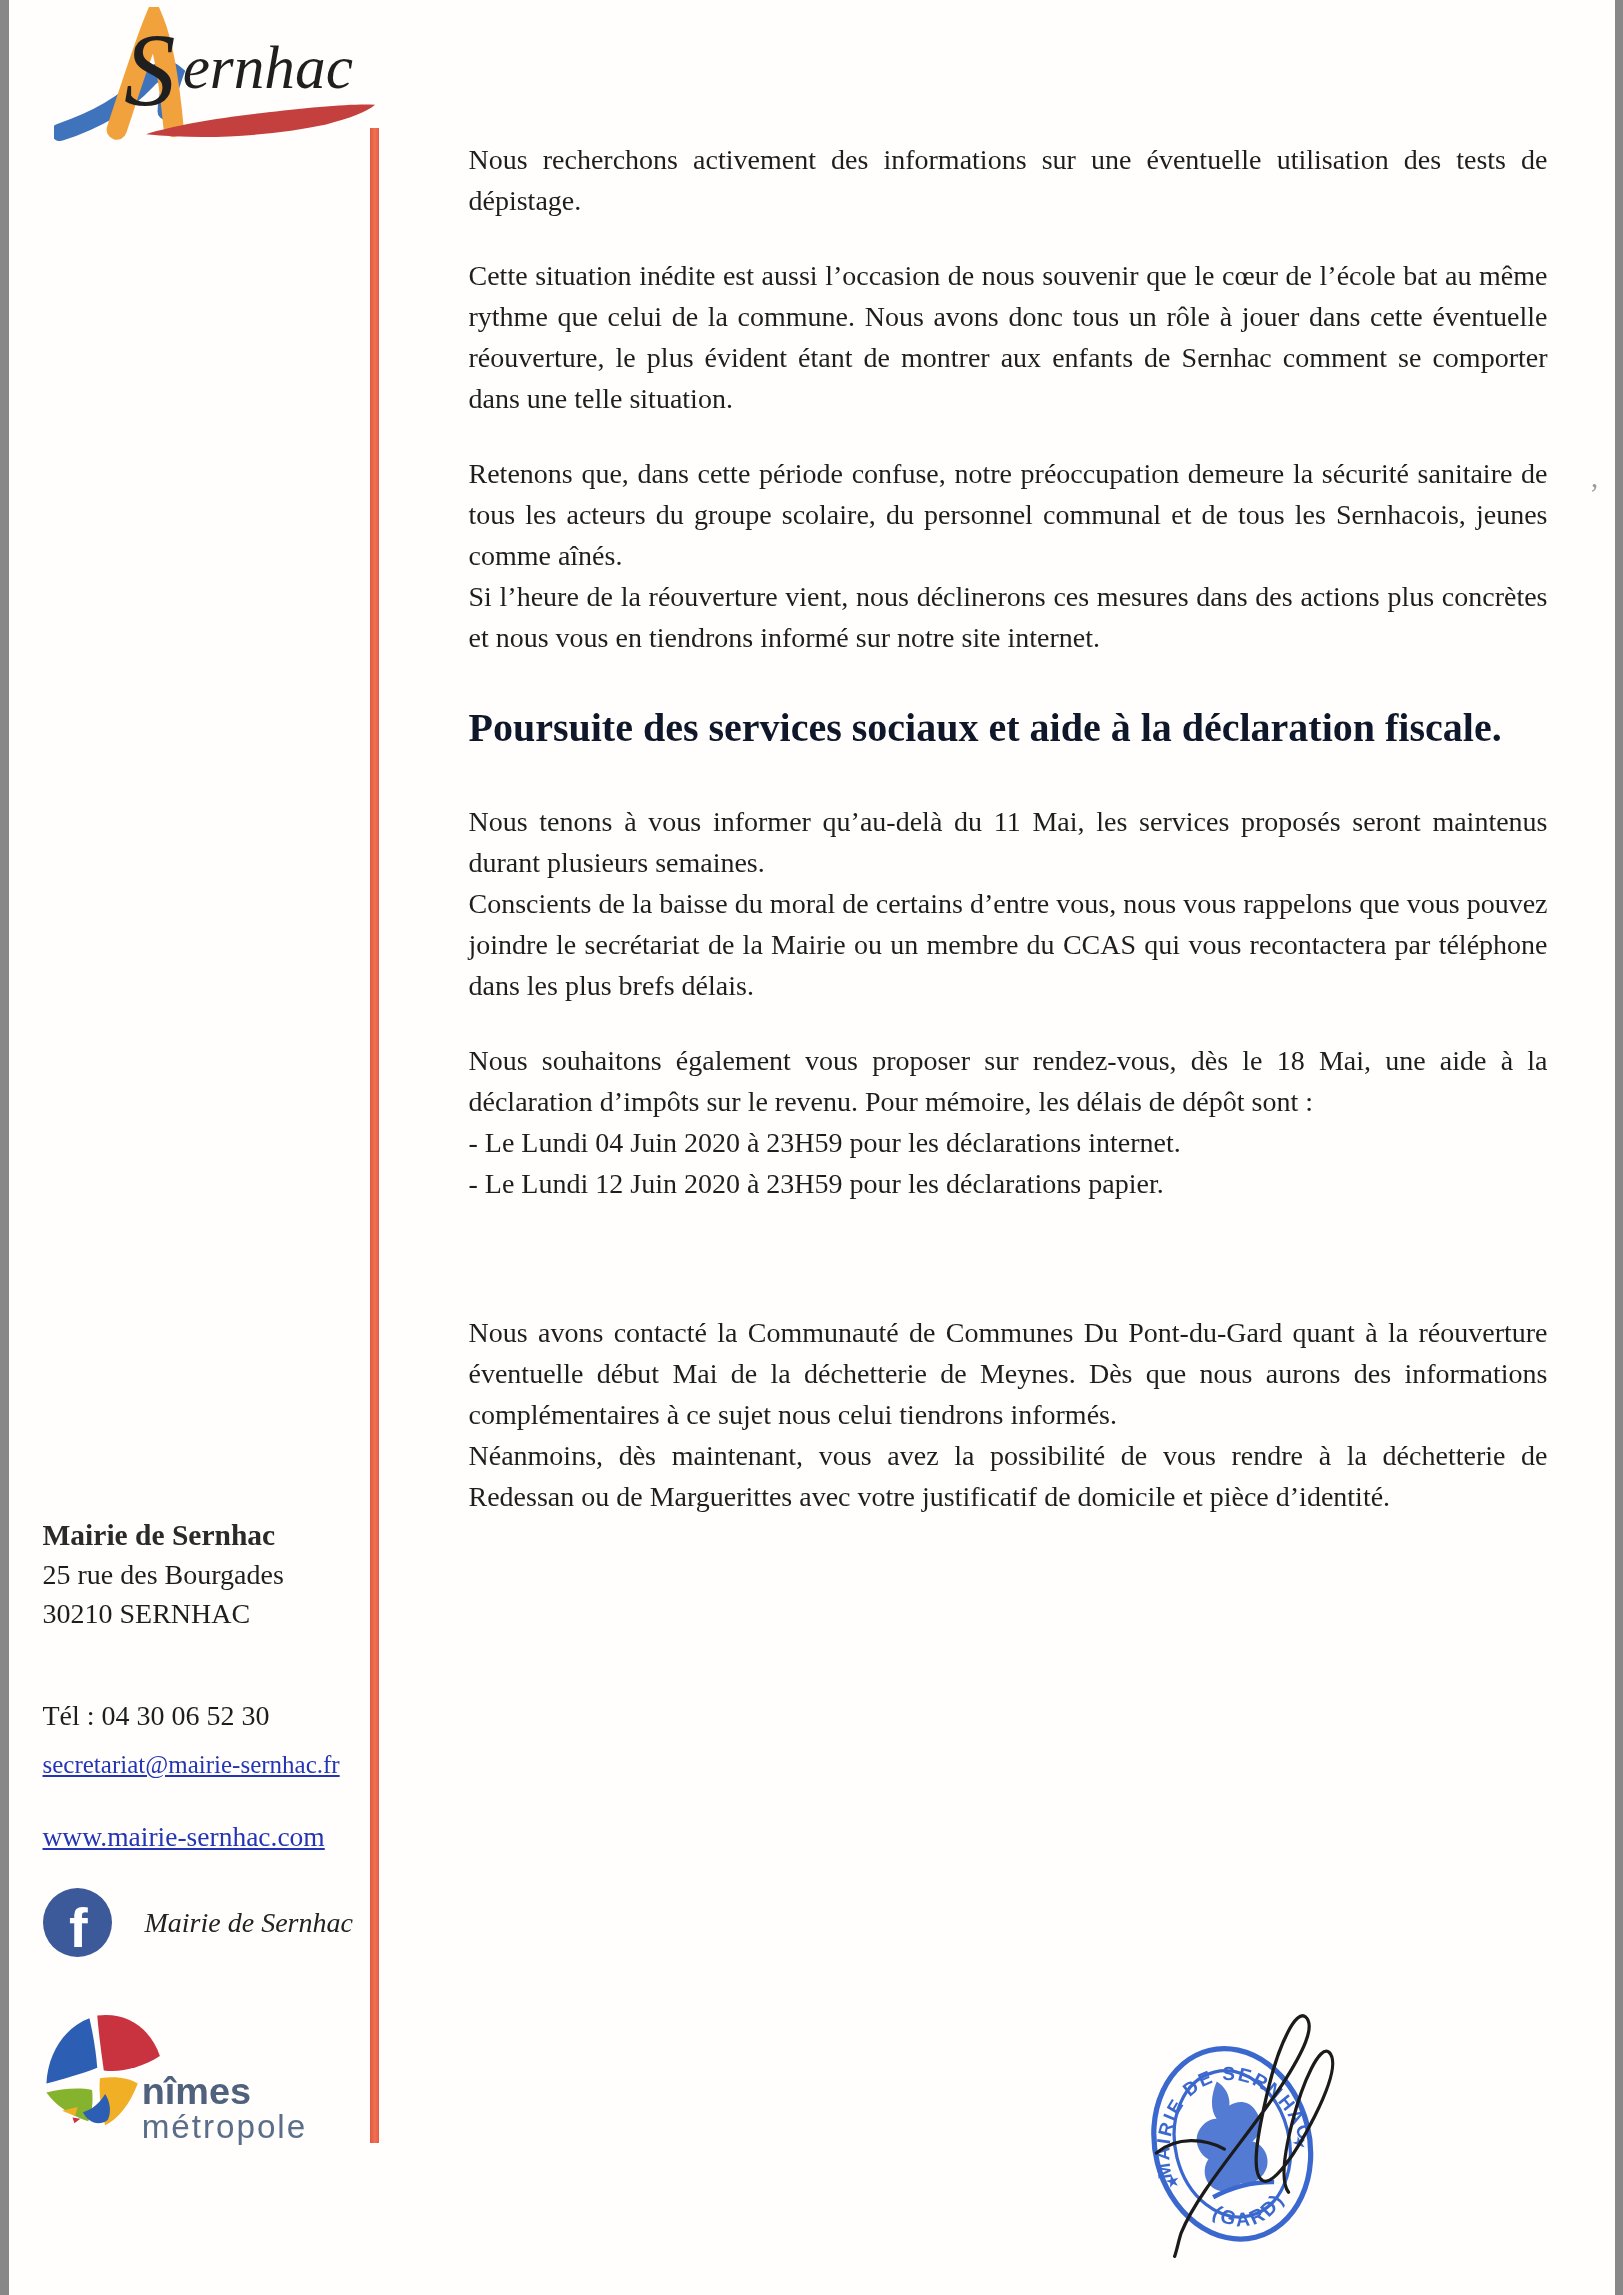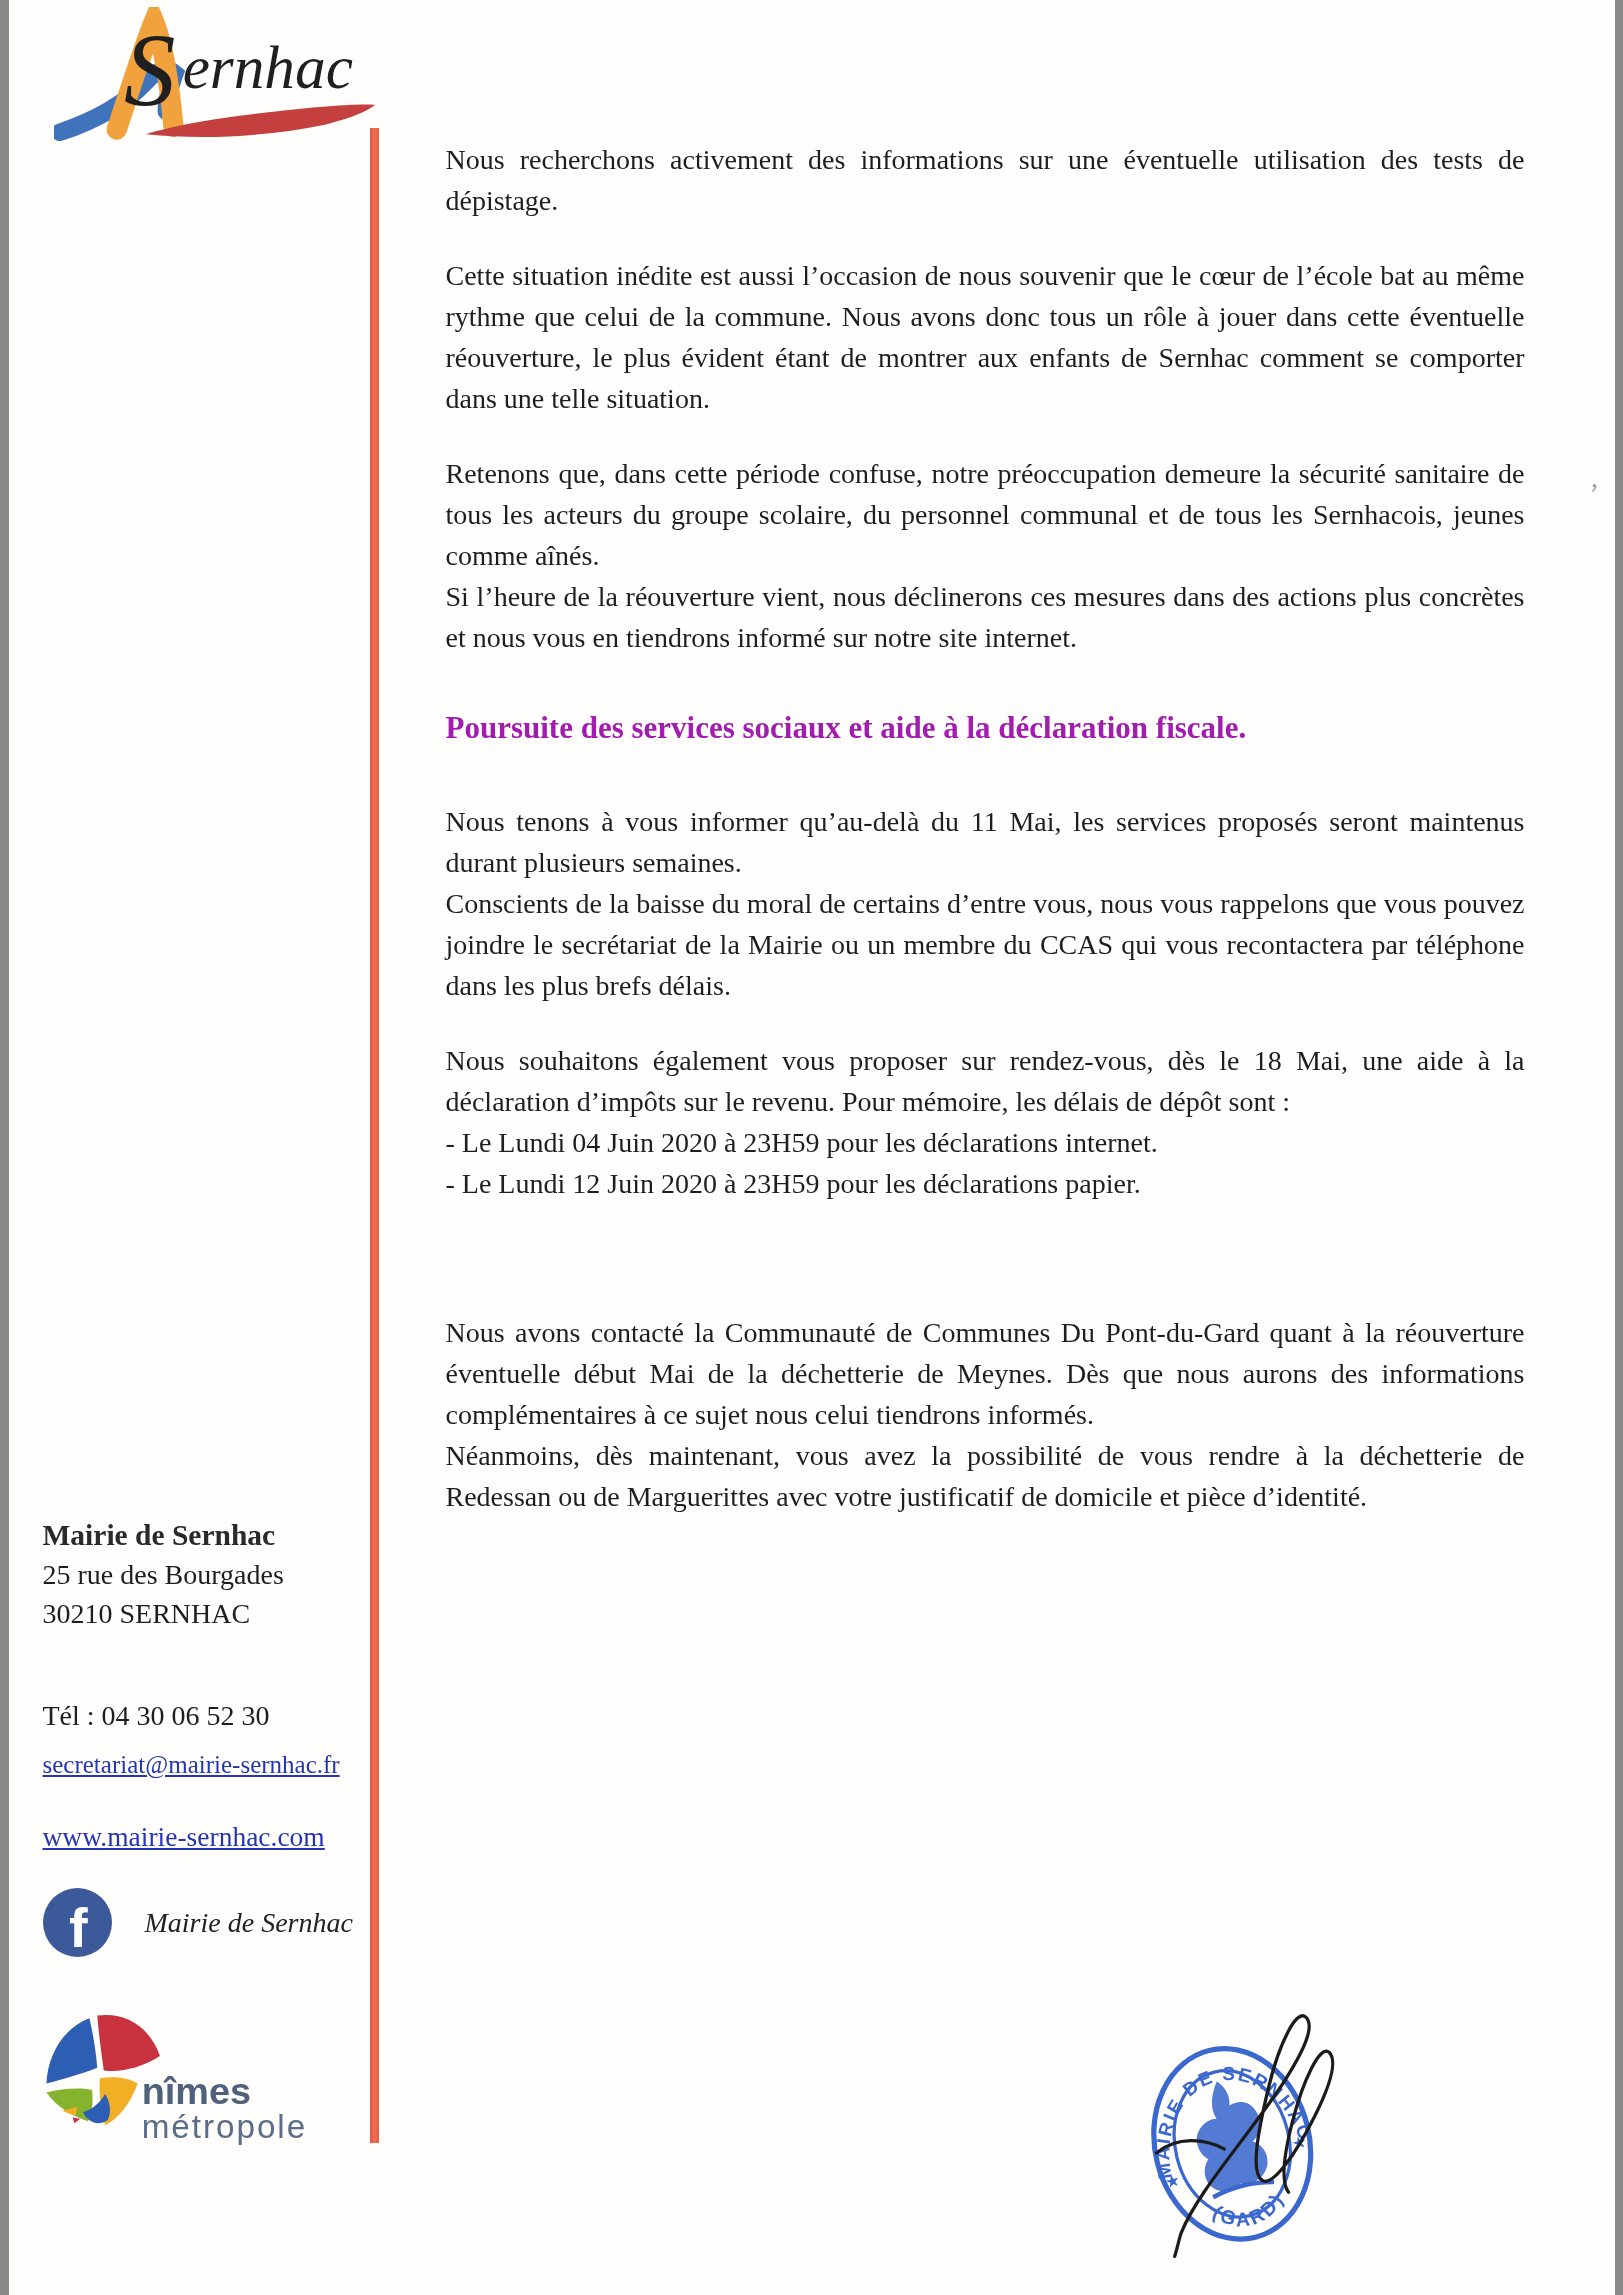--- a/index.html
+++ b/index.html
@@ -7,27 +7,27 @@
     position:relative;width:1606px;height:2295px;margin:0 auto;
     background:#fffefc;overflow:hidden;
     font-family:"Liberation Serif", serif;color:#1e1e1e;
   }
   
   .vrule{position:absolute;left:361px;top:128px;width:9.8px;height:2015px;
     background:linear-gradient(90deg,#e4573f 0%,#ef7152 55%,#e85a42 100%);}
   
   .sernhac-logo{position:absolute;left:45px;top:6.5px;width:331px;height:137px;}
   
-  .maincol{position:absolute;left:437px;top:139px;width:1079px;}
+  .maincol{position:absolute;left:460px;top:139px;width:1079px;}
   .maincol p{margin:0;font-size:28px;line-height:41px;text-align:justify;}
   .maincol p.nojust{text-align:left;}
   .mb-blank{margin-bottom:34px !important;}
   .mb-sec{margin-bottom:51px !important;}
   .mb-big{margin-bottom:108px !important;}
-  .sec-title{margin:0 0 55px 0;font-size:31px;line-height:37px;font-weight:bold;color:#a21caf;}
+  .sec-title{margin:0 0 55px 0;font-size:40px;line-height:37px;font-weight:bold;color:#0f172a;}
   .sec-title.mb-h2{margin-bottom:41px;}
   
   .sidebar{position:absolute;left:34px;top:1516px;width:340px;}
   .sidebar .org{font-size:29.5px;font-weight:bold;line-height:39px;color:#2a2a2a;}
   .sidebar .addr{font-size:28px;line-height:39px;}
   .sidebar .phone{font-size:28px;line-height:38px;margin-top:64px;}
   .sidebar a{cursor:pointer;}
   .sidebar .email{display:inline-block;font-size:25px;line-height:33px;color:#2335b5;
     text-decoration:underline;margin-top:13px;}
   .sidebar .web{display:inline-block;font-size:27.5px;line-height:34px;color:#2335b5;

